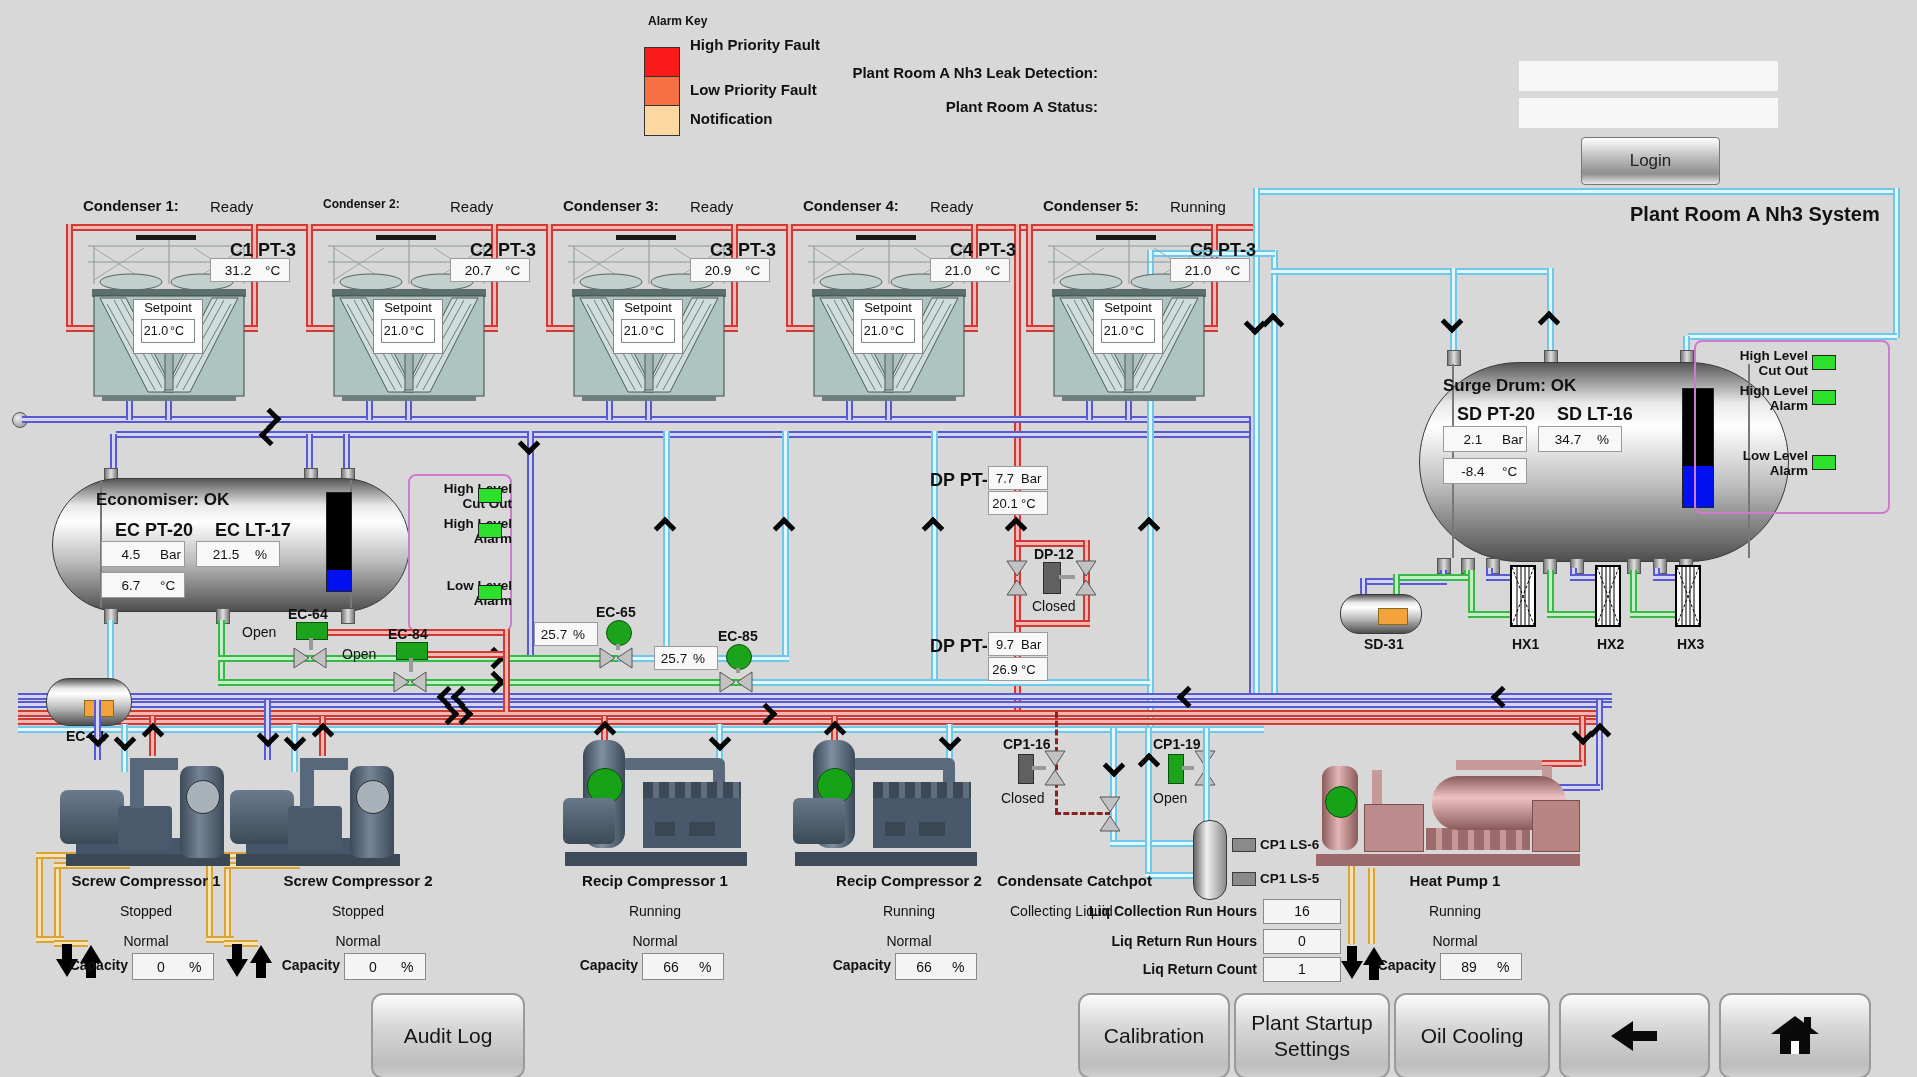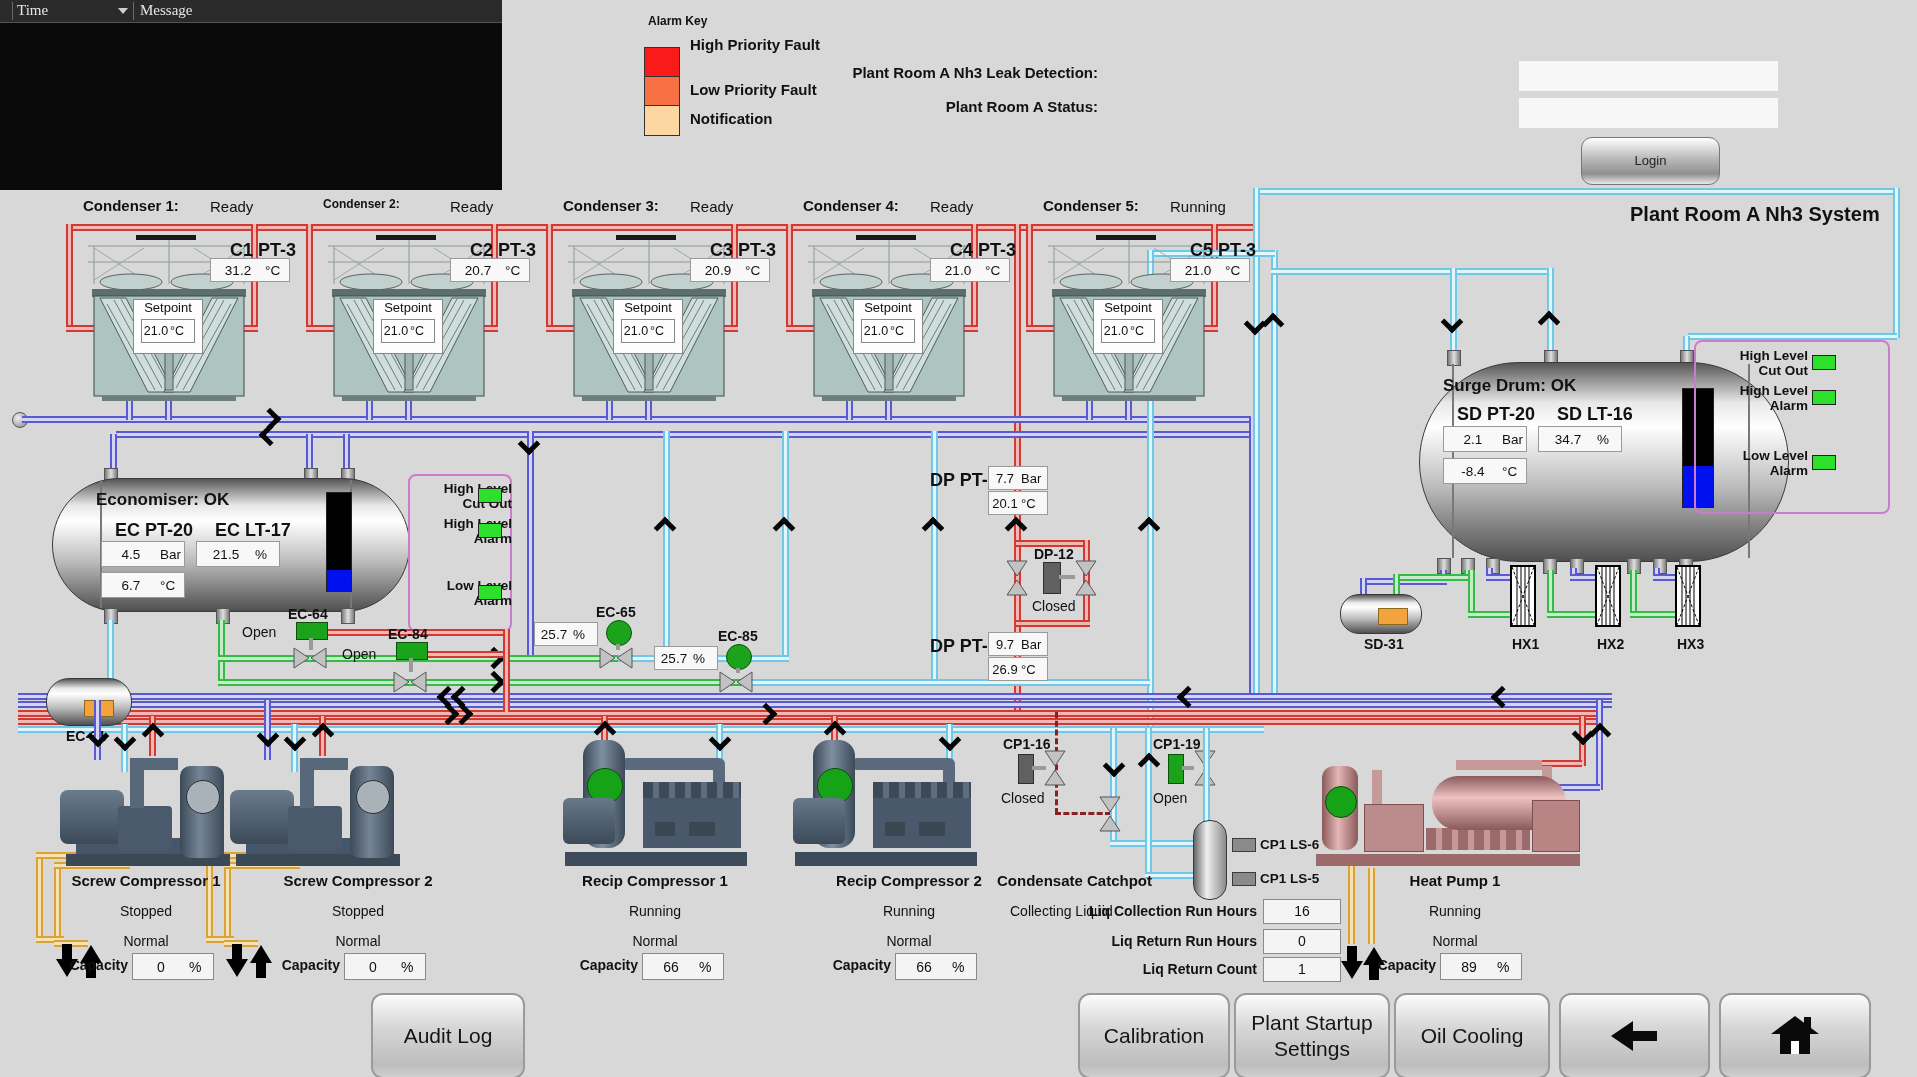--- a/index.html
+++ b/index.html
@@ -13,23 +13,23 @@
   .ahd-sep{position:absolute;top:2px;width:1px;height:18px;background:#6a6a6a}
   .dd{position:absolute;width:0;height:0;border-left:5px solid transparent;border-right:5px solid transparent;border-top:6px solid #cfcfcf}
   
   .sw{position:absolute;width:34px;height:29px;border:1px solid #333}
   .keylb{position:absolute;font-size:15px;font-weight:600;white-space:nowrap}
   
   .statlb{position:absolute;font-size:15px;font-weight:600;text-align:right;white-space:nowrap}
   .statbar{position:absolute;width:406px;height:26px;background:#008000;color:#041004;
            font-size:15px;font-weight:700;line-height:26px;padding-left:5px;box-sizing:border-box}
   .loginput{position:absolute;width:255px;height:28px;background:#f7f7f7;border:none;outline:none;font-size:14px}
-  .loginbtn{position:absolute;left:1581px;top:137px;width:137px;height:46px;border:1px solid #777;border-radius:11px;
+  .loginbtn{position:absolute;left:1581px;top:137px;width:137px;height:46px;border:1px solid #777;border-radius:4px;
             background:linear-gradient(180deg,#fefefe,#b9b9b9 45%,#8f8f8f 78%,#e9e9e9);
-            font-size:13px;color:#222;text-align:center;line-height:46px;cursor:pointer}
+            font-size:17px;color:#222;text-align:center;line-height:46px;cursor:pointer}
   .pagetitle{position:absolute;left:1630px;top:203px;width:290px;font-size:20px;font-weight:600;white-space:nowrap}
   
   .p{position:absolute}
   .ph{height:7px}.pv{width:7px}
   .ph.r{background:linear-gradient(180deg,#cf3a34 0 2px,#f4b6b2 2px 5px,#cf3a34 5px 7px)}
   .pv.r{background:linear-gradient(90deg,#cf3a34 0 2px,#f4b6b2 2px 5px,#cf3a34 5px 7px)}
   .ph.b{background:linear-gradient(180deg,#5a5ad0 0 2px,#d4d4f4 2px 5px,#5a5ad0 5px 7px)}
   .pv.b{background:linear-gradient(90deg,#5a5ad0 0 2px,#d4d4f4 2px 5px,#5a5ad0 5px 7px)}
   .ph.c{background:linear-gradient(180deg,#6fc8e8 0 2px,#e2f6fd 2px 5px,#6fc8e8 5px 7px)}
   .pv.c{background:linear-gradient(90deg,#6fc8e8 0 2px,#e2f6fd 2px 5px,#6fc8e8 5px 7px)}
@@ -149,30 +149,20 @@
     <line x1="15" y1="1" x2="15" y2="61" stroke="#000"></line>
         <line x1="19" y1="1" x2="19" y2="61" stroke="#000"></line>
     <line x1="2" y1="2" x2="24" y2="60" stroke="#000" stroke-dasharray="3 2"></line>
     <line x1="24" y1="2" x2="2" y2="60" stroke="#000" stroke-dasharray="3 2"></line>
   </symbol>
 </defs>
 </svg>
 
 <div id="screen">
 
-  <div class="abs alarm-panel">
-    <div class="alarm-header">
-      <div class="ahd-sep" style="left:12px"></div>
-      <span class="abs" style="left:17px;top:2px">Time</span>
-      <i class="dd" style="left:118px;top:8px"></i>
-      <div class="ahd-sep" style="left:133px"></div>
-      <span class="abs" style="left:140px;top:2px">Message</span>
-    </div>
-    <div class="abs" style="left:0;top:22px;width:502px;height:168px"></div>
-  </div>
 
   <div class="abs" style="left:648px;top:14px;font-size:12px;font-weight:700">Alarm Key</div>
   <div class="sw" style="left: 644px; top: 47px; background: rgb(250, 26, 26);"></div>
   <div class="sw" style="left: 644px; top: 76px; background: rgb(247, 112, 68);"></div>
   <div class="sw" style="left: 644px; top: 105px; background: rgb(252, 215, 161);"></div>
   <div class="keylb" style="left:690px;top:36px">High Priority Fault</div>
   <div class="keylb" style="left:690px;top:81px">Low Priority Fault</div>
   <div class="keylb" style="left:690px;top:110px">Notification</div>
 
   <div class="statlb" style="left:698px;top:64px;width:400px">Plant Room A Nh3 Leak Detection:</div>

